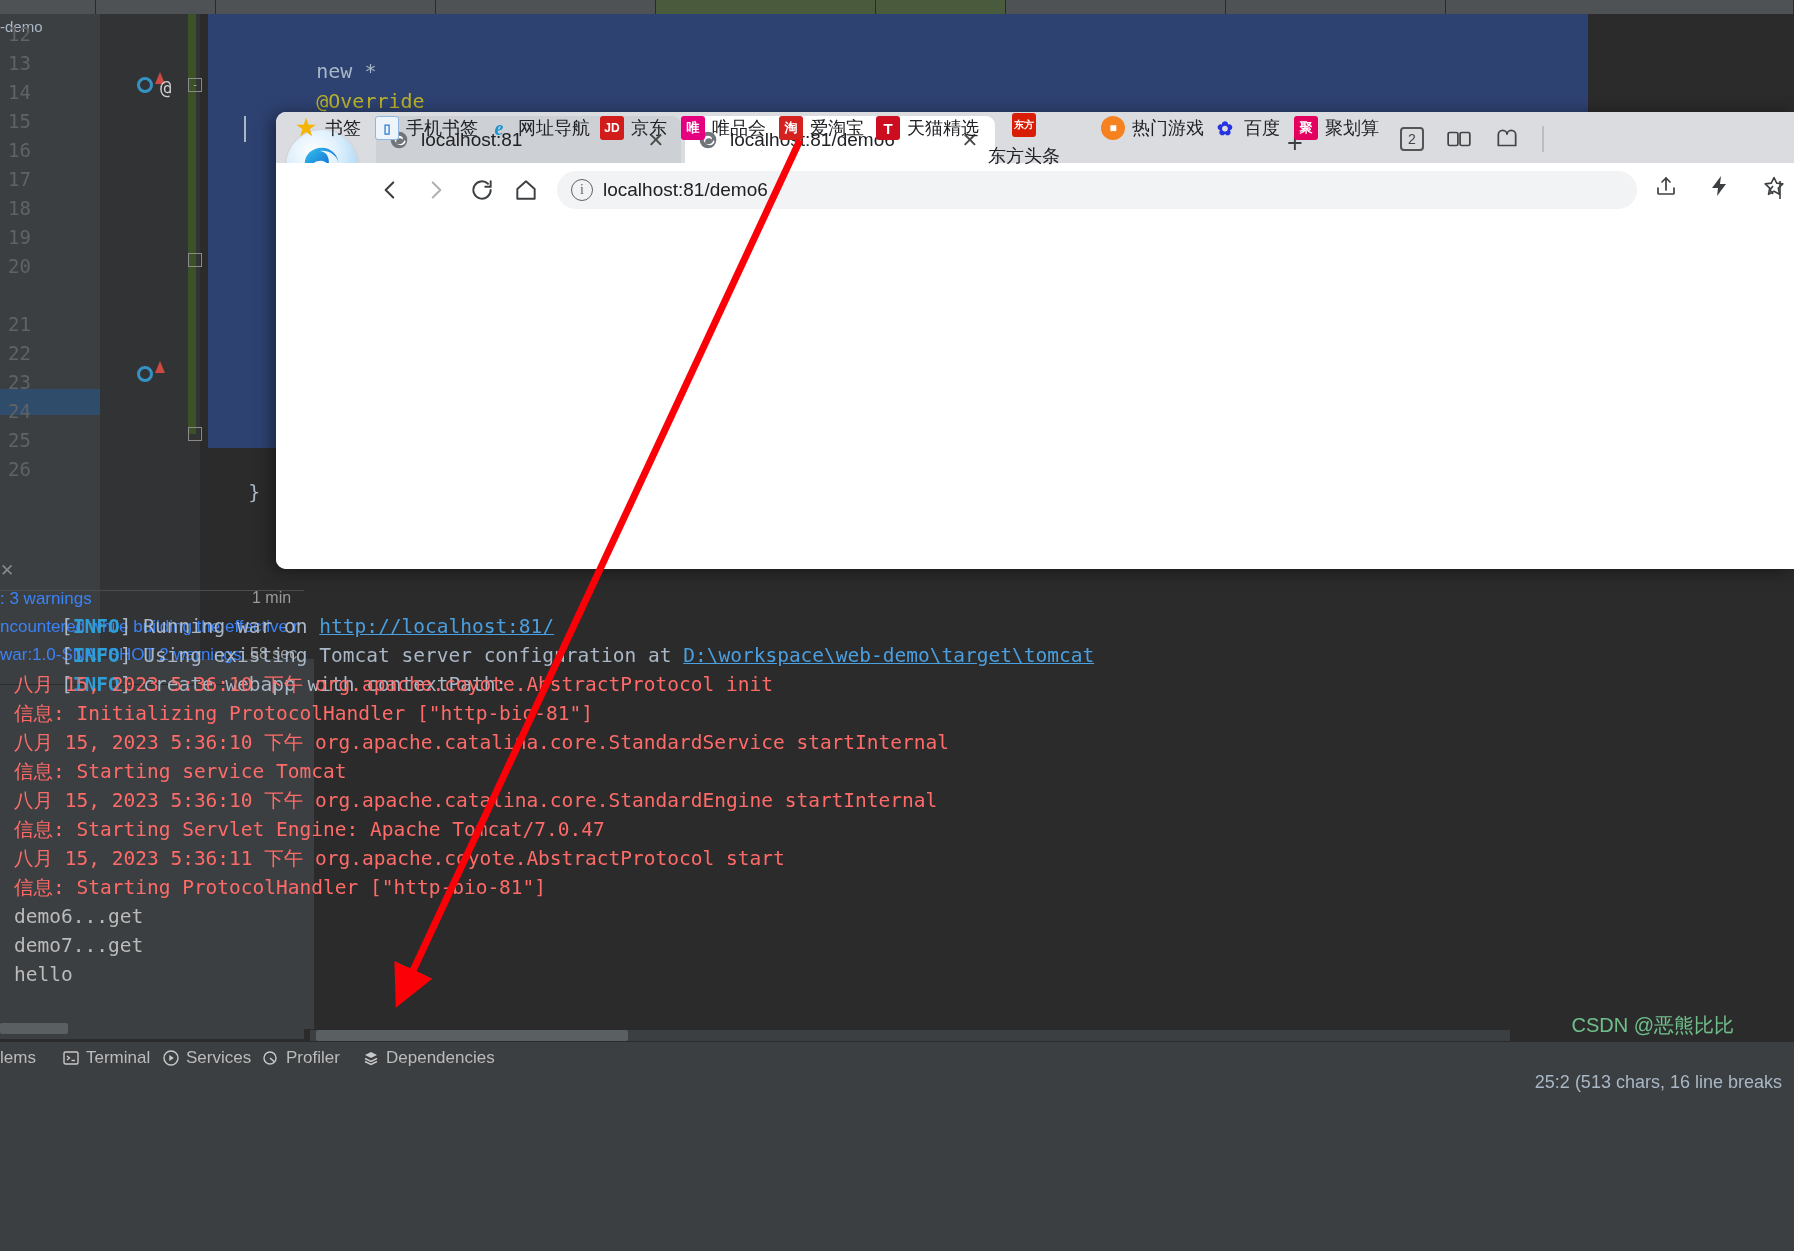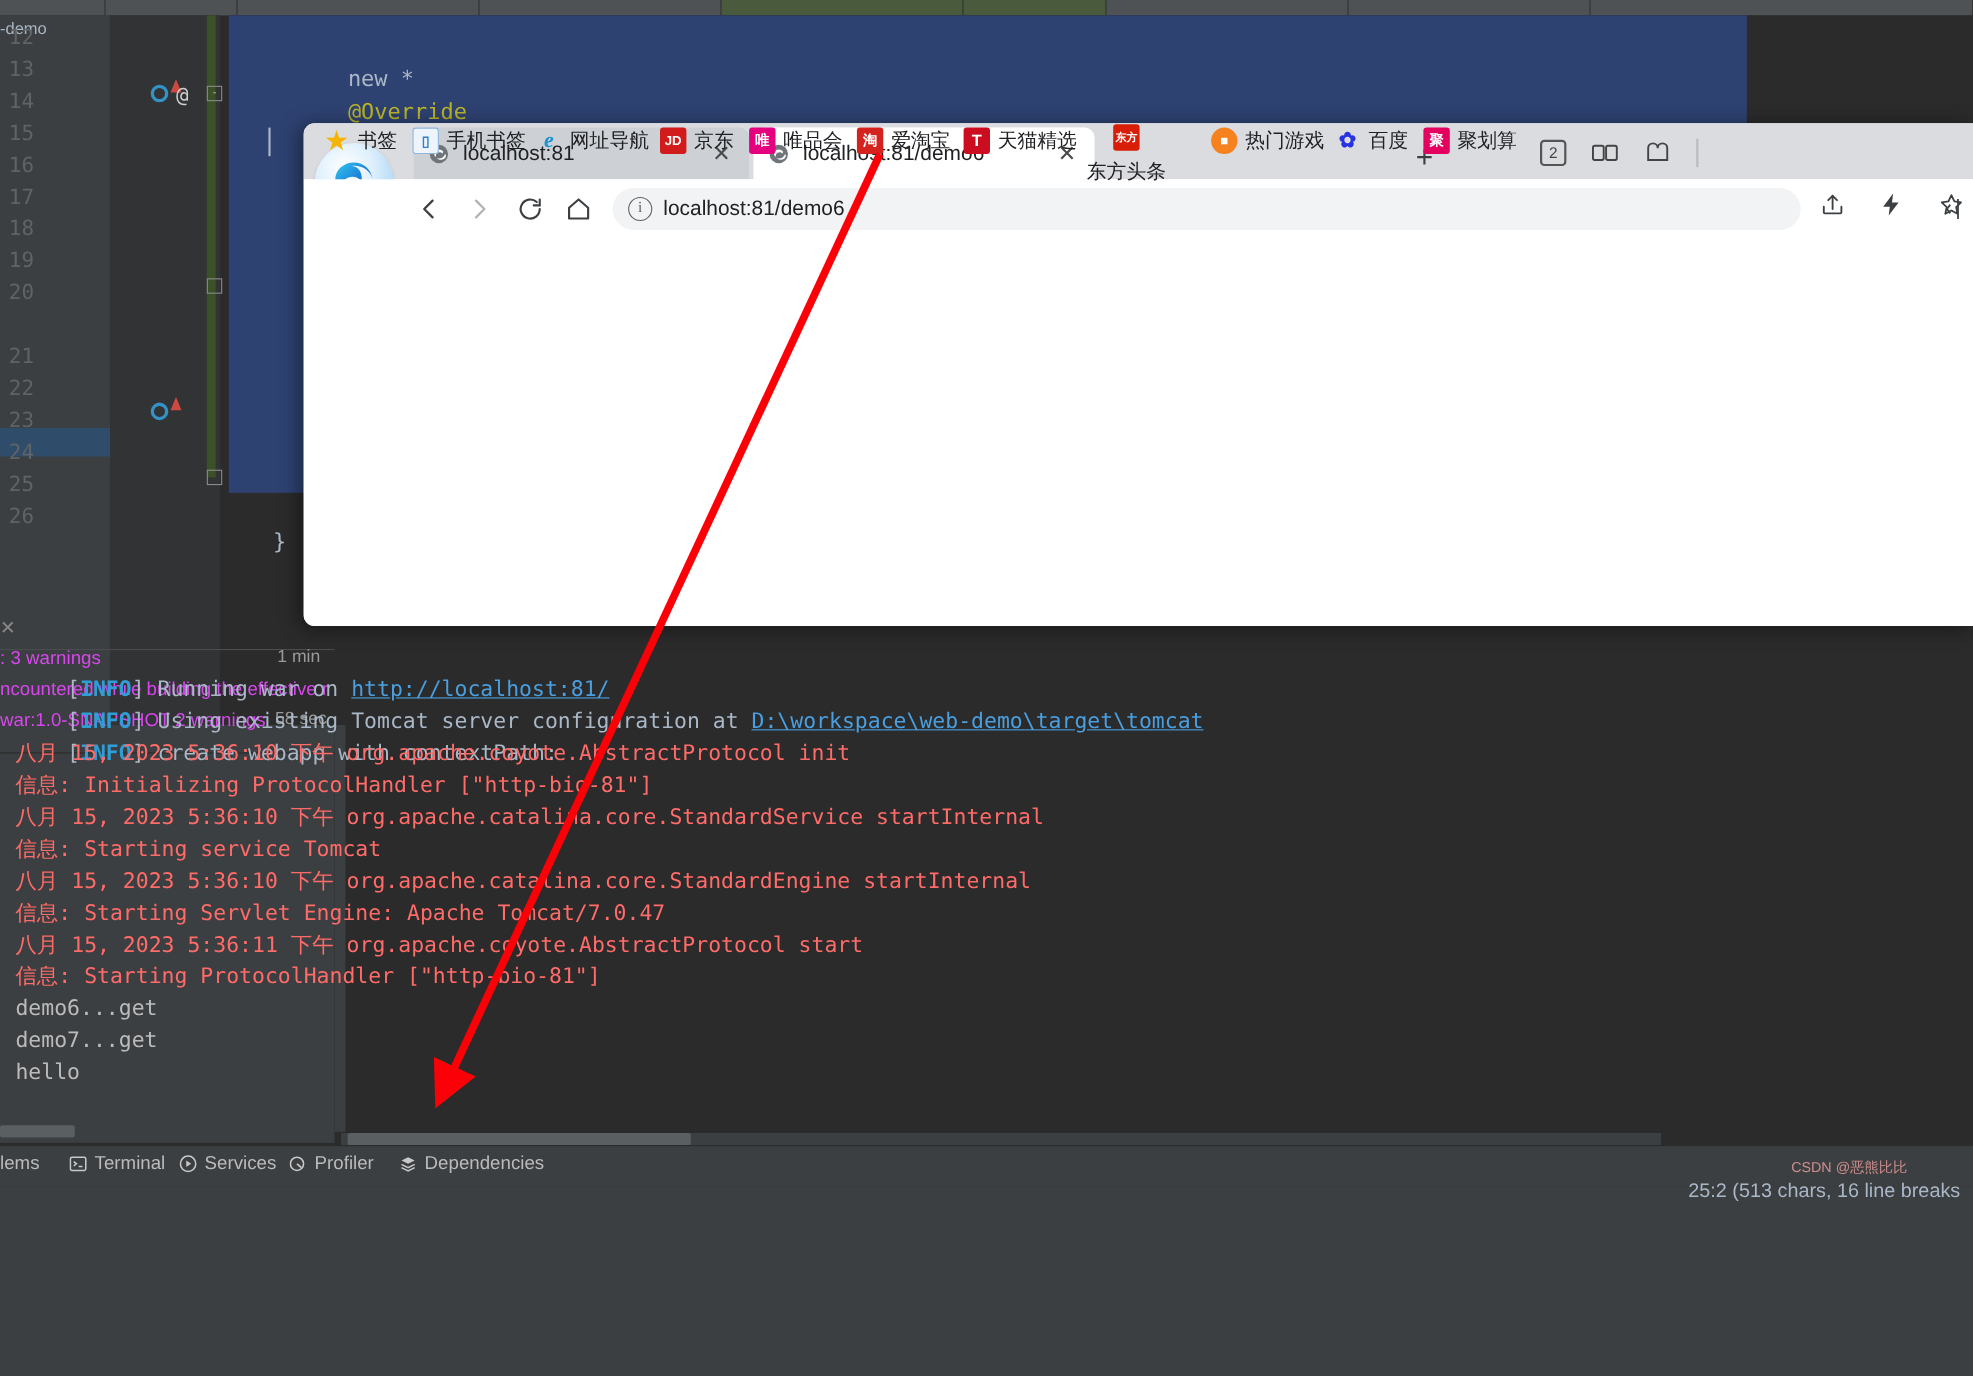--- a/index.html
+++ b/index.html
@@ -84,21 +84,21 @@
     background: #3c3f41;
   }
   .build-head {
     position: absolute; left: 0; top: 659px; width: 304px; height: 26px;
     background: #3c3f41; border-bottom: 1px solid #2b2b2b;
   }
   .build-x {
     position: absolute; left: 0px; top: 560px; color: #888; font-size: 17px;
   }
   .build-row {
-    position: absolute; left: 0; color: #d946ef; font-size: 17px;
+    position: absolute; left: 0; color: #3b82f6; font-size: 17px;
     white-space: nowrap; font-family: "Liberation Sans", sans-serif;
   }
   .build-time { position: absolute; color: #9b9b9b; font-size: 16px; }
   .build-sel {
     position: absolute; left: 0; top: 1023px; width: 68px; height: 11px;
     background: #5a5f61; border-radius: 2px;
   }
 
   
   .console {
@@ -151,22 +151,22 @@
   }
   .status-note {
     position: absolute; left: 0; top: 1072px;
     color: #a9b7c6; font-size: 18px; white-space: nowrap;
   }
   .status-right {
     position: absolute; top: 1072px; right: 12px;
     color: #a9b7c6; font-size: 18px; white-space: nowrap; margin-left: 16px;
   }
   .watermark {
-    position: absolute; right: 60px; top: 1052px;
-    color: #fca5a5; font-size: 13px; opacity: .75; white-space: nowrap;
+    position: absolute; right: 60px; top: 1012px;
+    color: #86efac; font-size: 20px; opacity: .75; white-space: nowrap;
   }
 
   
   .browser {
     position: absolute; left: 276px; top: 112px;
     width: 1518px; height: 457px;
     background: #ffffff;
     border-radius: 10px 0 0 10px;
     box-shadow: -4px 2px 18px rgba(0,0,0,.45);
     overflow: hidden;

